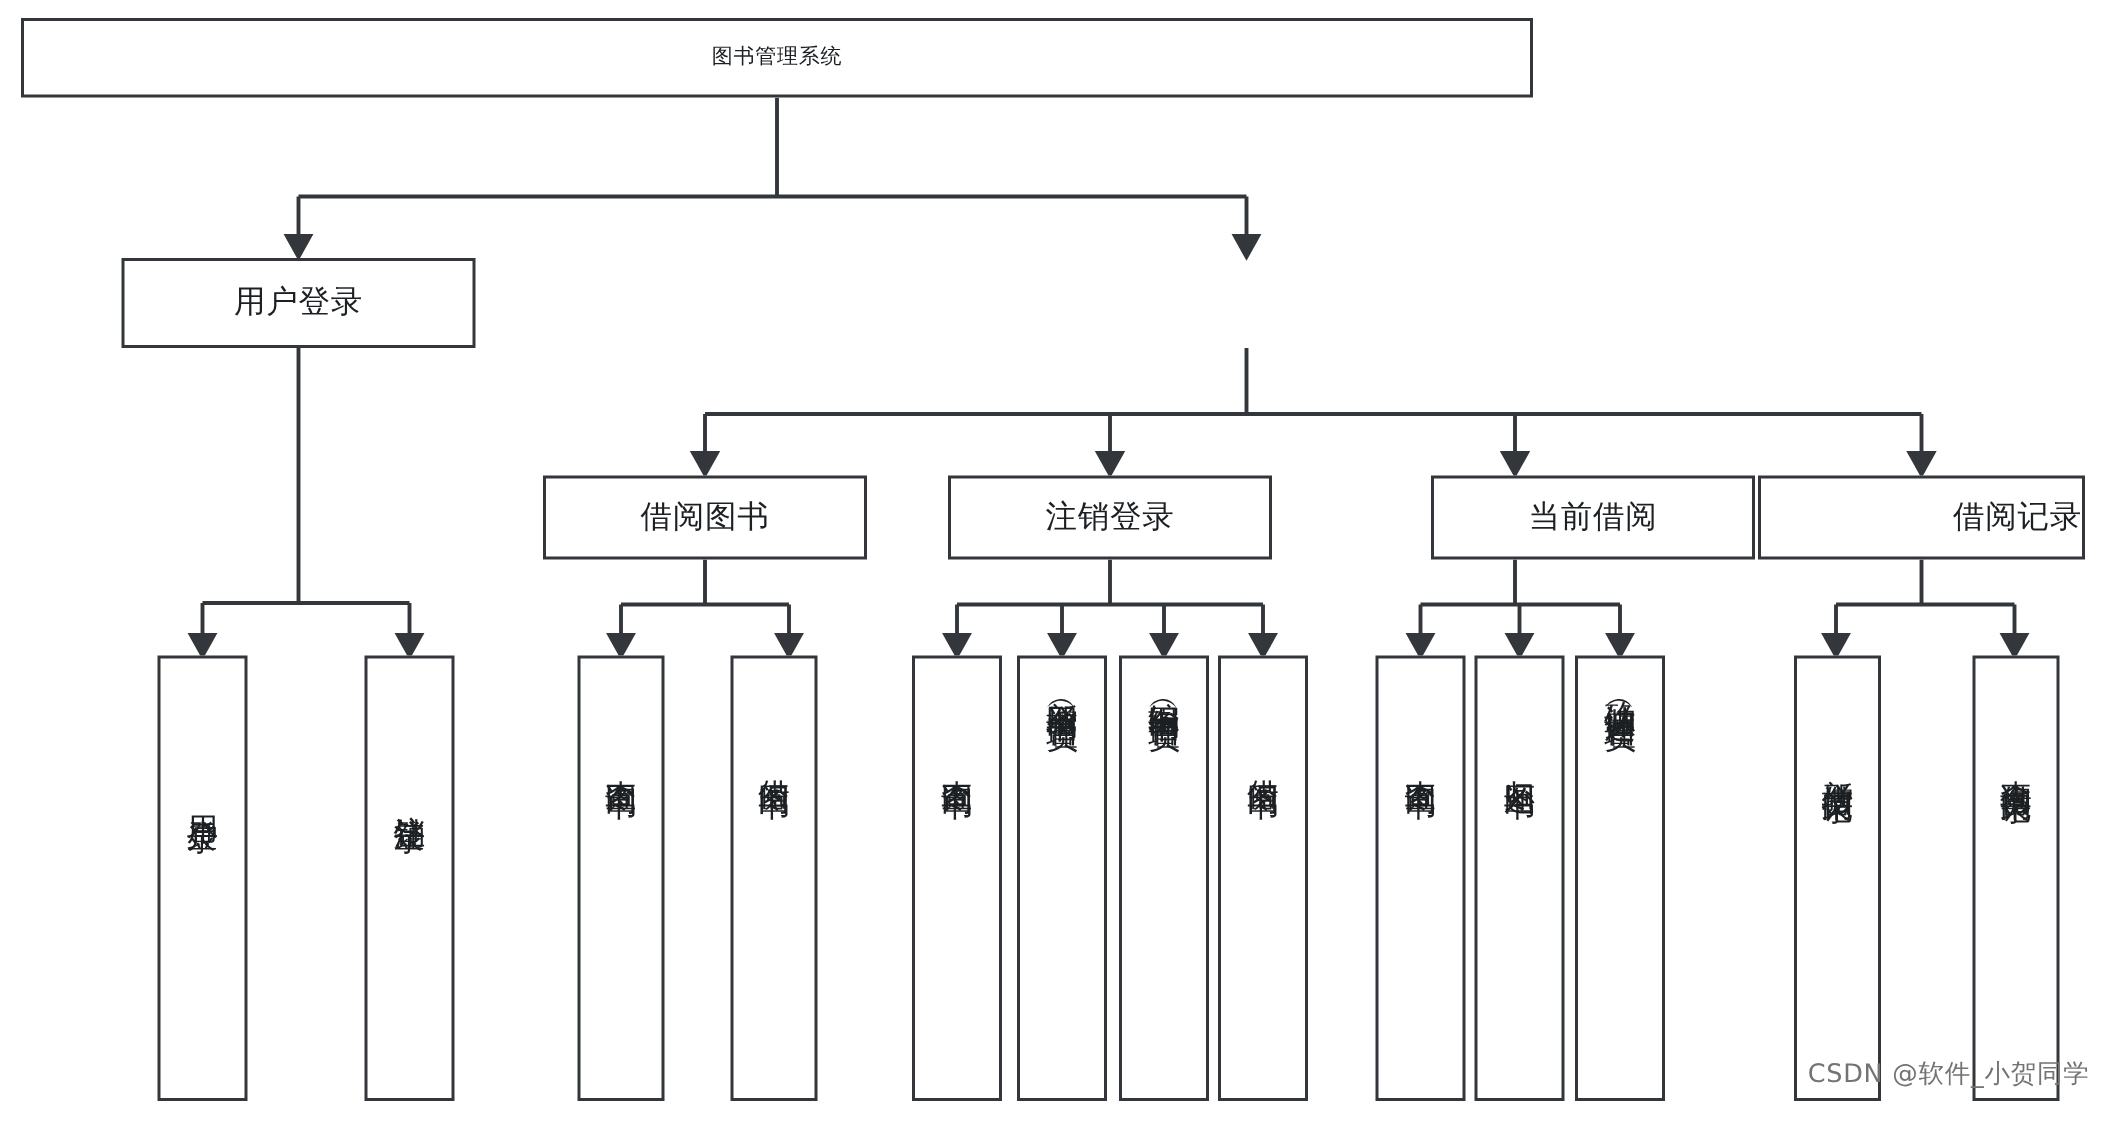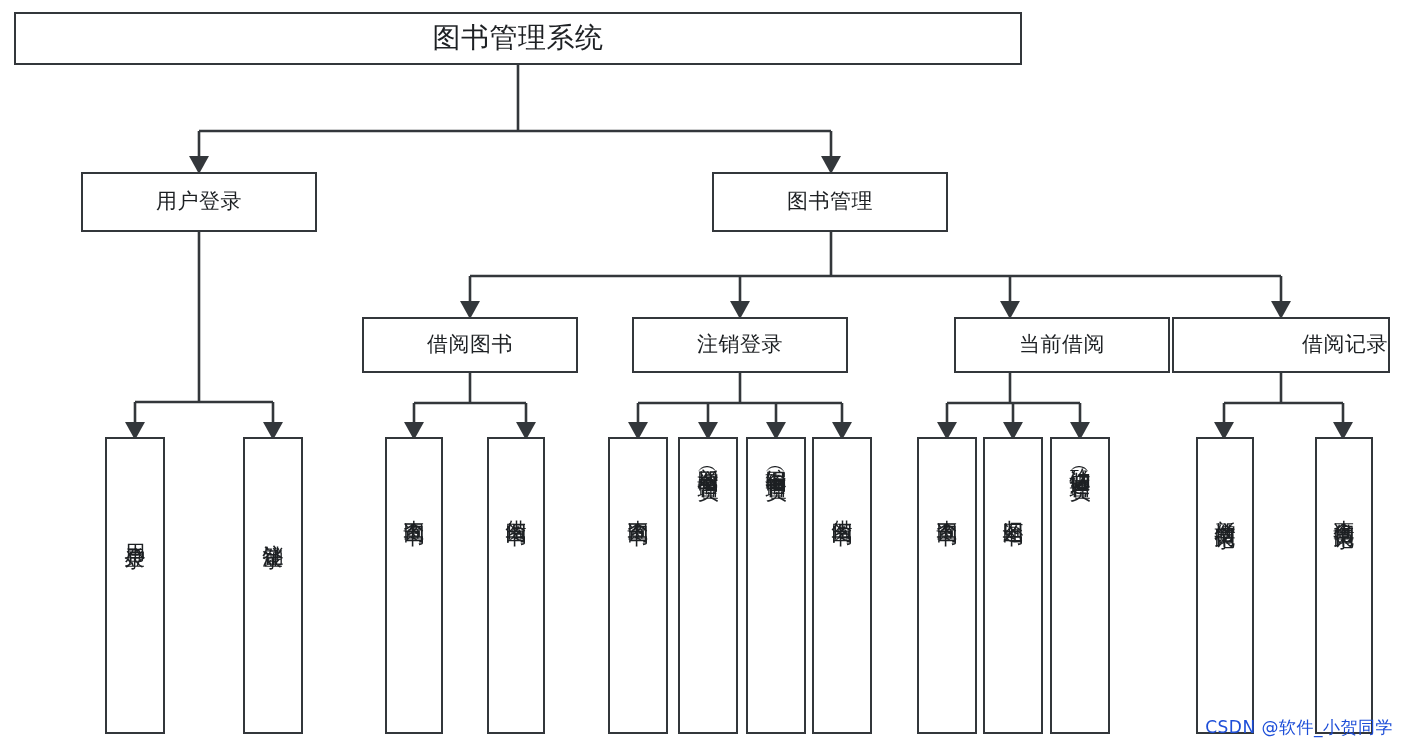--- a/index.html
+++ b/index.html
@@ -34,42 +34,42 @@
     justify-content: center;
   }
   .node-label {
     color: #1d2023;
     font-size: 21px;
     line-height: 1.22;
     letter-spacing: 0.5px;
     white-space: nowrap;
     text-align: center;
   }
-  .node-root .node-label { font-size: 28px; }
+  .node-root .node-label { font-size: 14px; }
   .node-leaf {
     align-items: flex-start;
     justify-content: center;
     padding-top: 12px;
   }
   .node-leaf .node-label {
     writing-mode: vertical-rl;
     text-orientation: upright;
     font-size: 21px;
     line-height: 1.05;
     letter-spacing: 2px;
     white-space: nowrap;
   }
   .leaf-mid .node-label { padding-top: 52px; }
   .leaf-low .node-label  { padding-top: 76px; }
   .watermark {
     position: absolute;
     right: 12px;
-    bottom: 8px;
+    bottom: 20px;
     font-size: 17px;
-    color: #1d4ed8;
+    color: #737373;
     white-space: nowrap;
     letter-spacing: 0.5px;
   }
 </style>
 </head>
 <body>
 
 <div id="canvas">
 
   <svg class="diagram" viewBox="0 0 1405 747" xmlns="http://www.w3.org/2000/svg">
@@ -122,23 +122,20 @@
     </g>
   </svg>
 
   <div class="node-box node-root" style="left:14px; top:12px; width:1008px; height:53px;">
     <span class="node-label">图书管理系统</span>
   </div>
 
   <div class="node-box" style="left:81px; top:172px; width:236px; height:60px;">
     <span class="node-label">用户登录</span>
   </div>
-  <div class="node-box" style="left:712px; top:172px; width:236px; height:60px;">
-    <span class="node-label">图书管理</span>
-  </div>
 
   <div class="node-box" style="left:362px; top:317px; width:216px; height:56px;">
     <span class="node-label">借阅图书</span>
   </div>
   <div class="node-box" style="left:632px; top:317px; width:216px; height:56px;">
     <span class="node-label">注销登录</span>
   </div>
   <div class="node-box" style="left:954px; top:317px; width:216px; height:56px;">
     <span class="node-label">当前借阅</span>
   </div>

